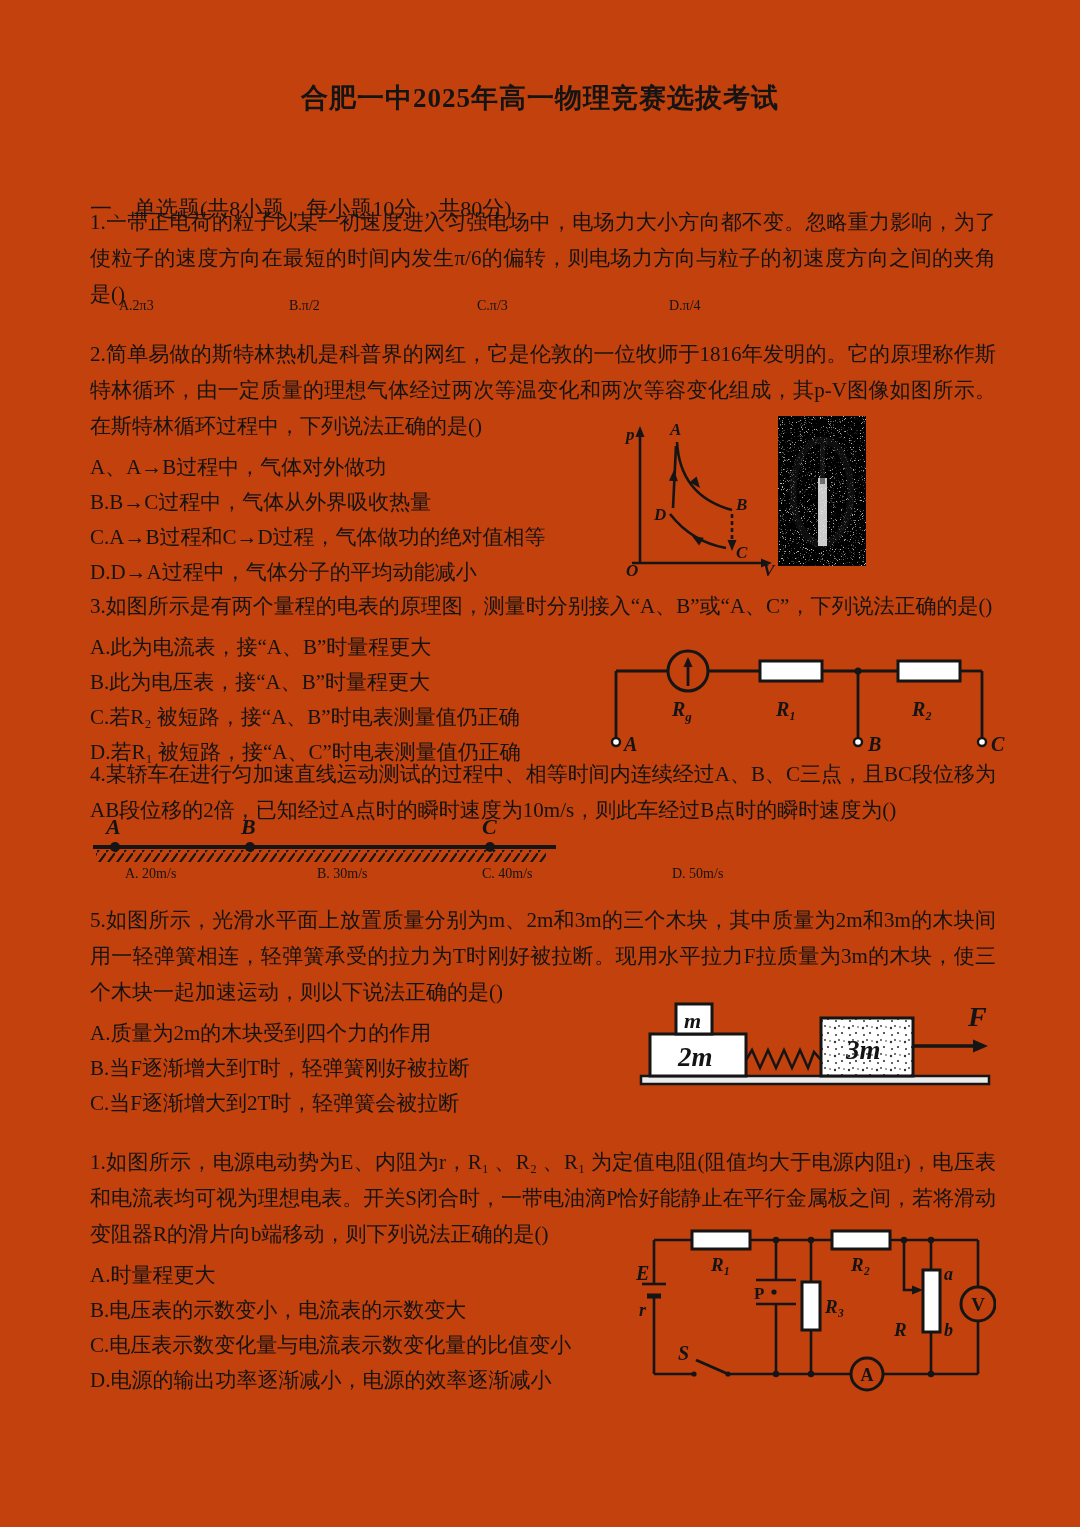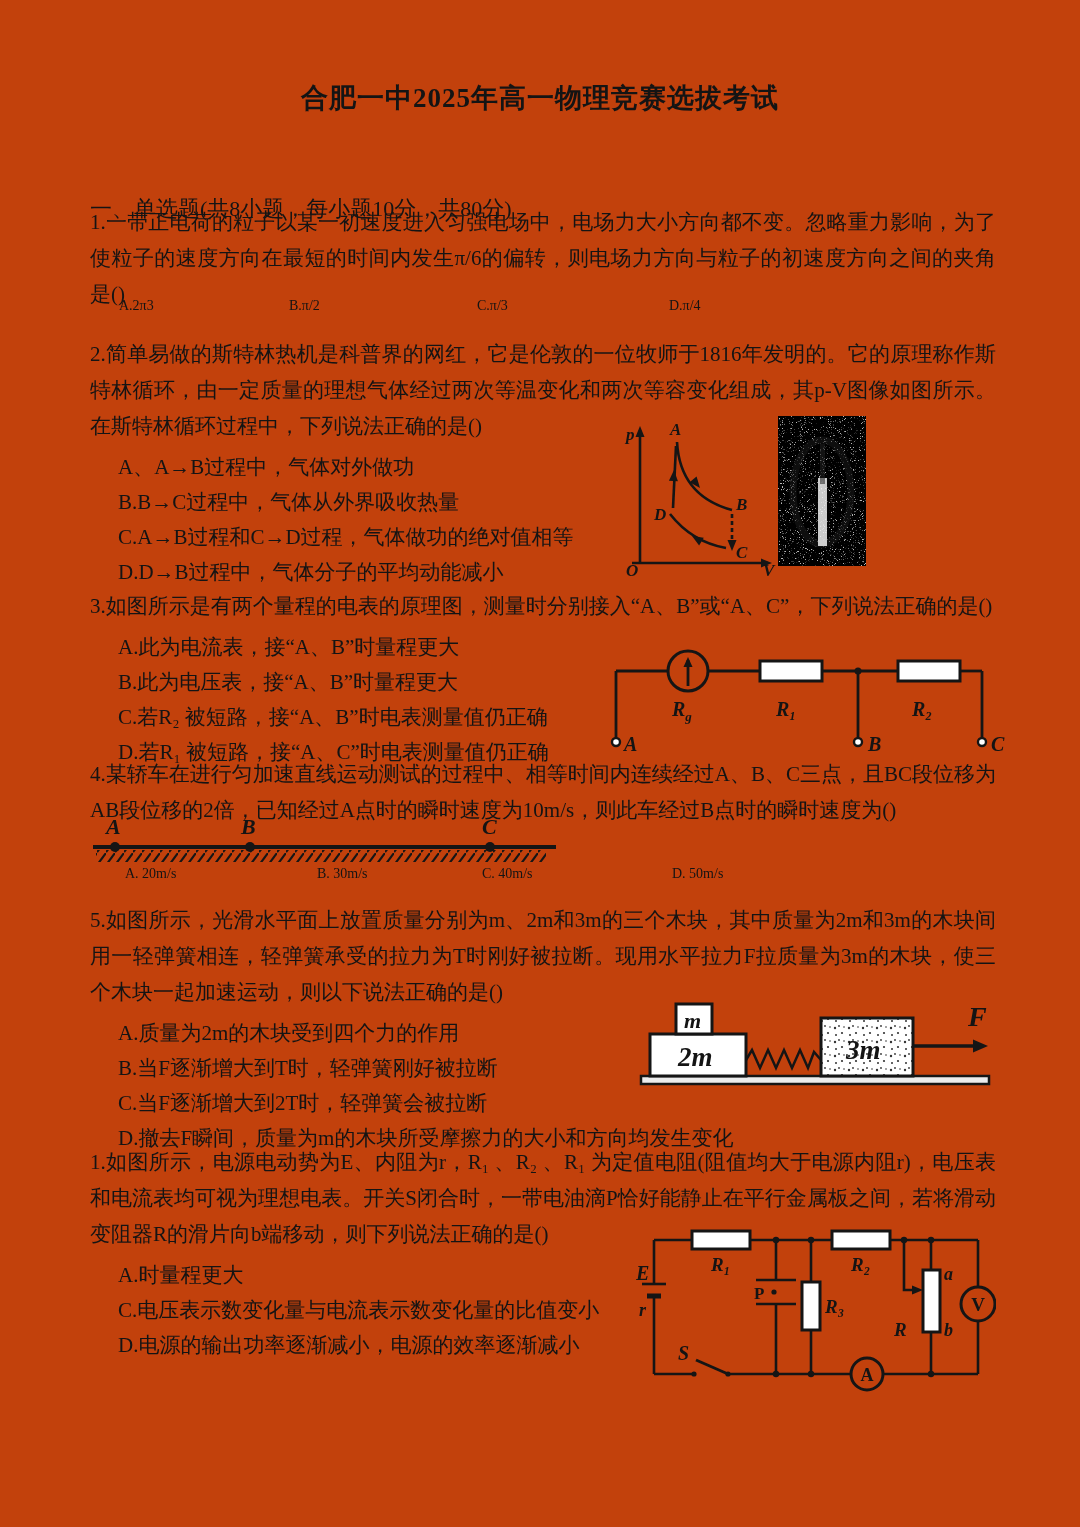--- a/index.html
+++ b/index.html
@@ -6,21 +6,21 @@
   #page{
     position:relative;width:1080px;height:1527px;background:#c2410c;
     font-family:"Liberation Serif","DejaVu Serif",serif;color:#141414;overflow:hidden;
   }
   .abs{position:absolute;}
   #title{left:0;top:80px;width:1080px;text-align:center;font-size:27px;font-weight:bold;letter-spacing:1px;}
   #section{left:90px;top:150px;font-size:22px;margin-top:44px;}
   .q{left:90px;width:906px;font-size:21px;line-height:36px;text-align:justify;}
   .qtext{margin:0;}
   .opts{margin-top:6px;}
-  .opt{margin-left:28px;line-height:35px;}
+  .opt{line-height:35px;}
   .optrow{left:7px;top:0;width:1080px;height:35px;font-size:14px;}
   .optrow span{position:absolute;white-space:nowrap;}
   svg{display:block;}
   svg text{font-family:"Liberation Serif","DejaVu Serif",serif;}
   .lbl{font-style:italic;font-weight:bold;}
 </style>
 </head>
 <body>
 
 <div id="page">
@@ -37,21 +37,21 @@
     <span style="left:470px">C.π/3</span>
     <span style="left:662px">D.π/4</span>
   </div>
 
   <div class="q abs" style="top:336px">
     <p class="qtext">2.简单易做的斯特林热机是科普界的网红，它是伦敦的一位牧师于1816年发明的。它的原理称作斯特林循环，由一定质量的理想气体经过两次等温变化和两次等容变化组成，其p-V图像如图所示。在斯特林循环过程中，下列说法正确的是()</p>
     <div class="opts">
       <div class="opt">A、A→B过程中，气体对外做功</div>
       <div class="opt">B.B→C过程中，气体从外界吸收热量</div>
       <div class="opt">C.A→B过程和C→D过程，气体做功的绝对值相等</div>
-      <div class="opt">D.D→B过程中，气体分子的平均动能减小</div>
+      <div class="opt">D.D→A过程中，气体分子的平均动能减小</div>
     </div>
   </div>
 
   <svg class="abs" style="left:620px;top:418px" width="165" height="160" viewBox="0 0 165 160">
     <g stroke="#151515" stroke-width="2.6" fill="none">
       <line x1="20" y1="145" x2="20" y2="12"></line>
       <line x1="12" y1="145" x2="148" y2="145"></line>
       <path d="M57,24 Q60,78 112,92"></path>
       <line x1="112" y1="96" x2="112" y2="128" stroke-dasharray="4,3"></line>
       <path d="M106,130 Q72,124 50,96"></path>
@@ -161,21 +161,20 @@
     <span style="left:475px">C. 40m/s</span>
     <span style="left:665px">D. 50m/s</span>
   </div>
 
   <div class="q abs" style="top:902px">
     <p class="qtext">5.如图所示，光滑水平面上放置质量分别为m、2m和3m的三个木块，其中质量为2m和3m的木块间用一轻弹簧相连，轻弹簧承受的拉力为T时刚好被拉断。现用水平拉力F拉质量为3m的木块，使三个木块一起加速运动，则以下说法正确的是()</p>
     <div class="opts">
       <div class="opt">A.质量为2m的木块受到四个力的作用</div>
       <div class="opt">B.当F逐渐增大到T时，轻弹簧刚好被拉断</div>
       <div class="opt">C.当F逐渐增大到2T时，轻弹簧会被拉断</div>
-      <div class="opt">D.撤去F瞬间，质量为m的木块所受摩擦力的大小和方向均发生变化</div>
     </div>
   </div>
 
   <svg class="abs" style="left:636px;top:996px" width="360" height="98" viewBox="0 0 360 98">
     <defs>
       <pattern id="spk5" width="14" height="14" patternUnits="userSpaceOnUse">
         <rect width="14" height="14" fill="#ffffff"></rect>
         <circle cx="3" cy="4" r="1.2" fill="#333"></circle>
         <circle cx="10" cy="9" r="1.1" fill="#333"></circle>
         <circle cx="7" cy="2" r="0.9" fill="#333"></circle>
@@ -195,20 +194,21 @@
       <text x="42" y="70" font-size="27">2m</text>
       <text x="210" y="63" font-size="27">3m</text>
       <text x="332" y="30" font-size="28">F</text>
     </g>
   </svg>
 
   <div class="q abs" style="top:1144px">
     <p class="qtext">1.如图所示，电源电动势为E、内阻为r，R₁ 、R₂ 、R₁ 为定值电阻(阻值均大于电源内阻r)，电压表和电流表均可视为理想电表。开关S闭合时，一带电油滴P恰好能静止在平行金属板之间，若将滑动变阻器R的滑片向b端移动，则下列说法正确的是()</p>
     <div class="opts">
       <div class="opt">A.时量程更大</div>
+      <div class="opt">B.电压表的示数变小，电流表的示数变大</div>
       <div class="opt">C.电压表示数变化量与电流表示数变化量的比值变小</div>
       <div class="opt">D.电源的输出功率逐渐减小，电源的效率逐渐减小</div>
     </div>
   </div>
 
   <svg class="abs" style="left:636px;top:1224px" width="360" height="168" viewBox="0 0 360 168">
     <g stroke="#151515" stroke-width="2.6" fill="none">
 
       <line x1="18" y1="16" x2="342" y2="16"></line>
 

